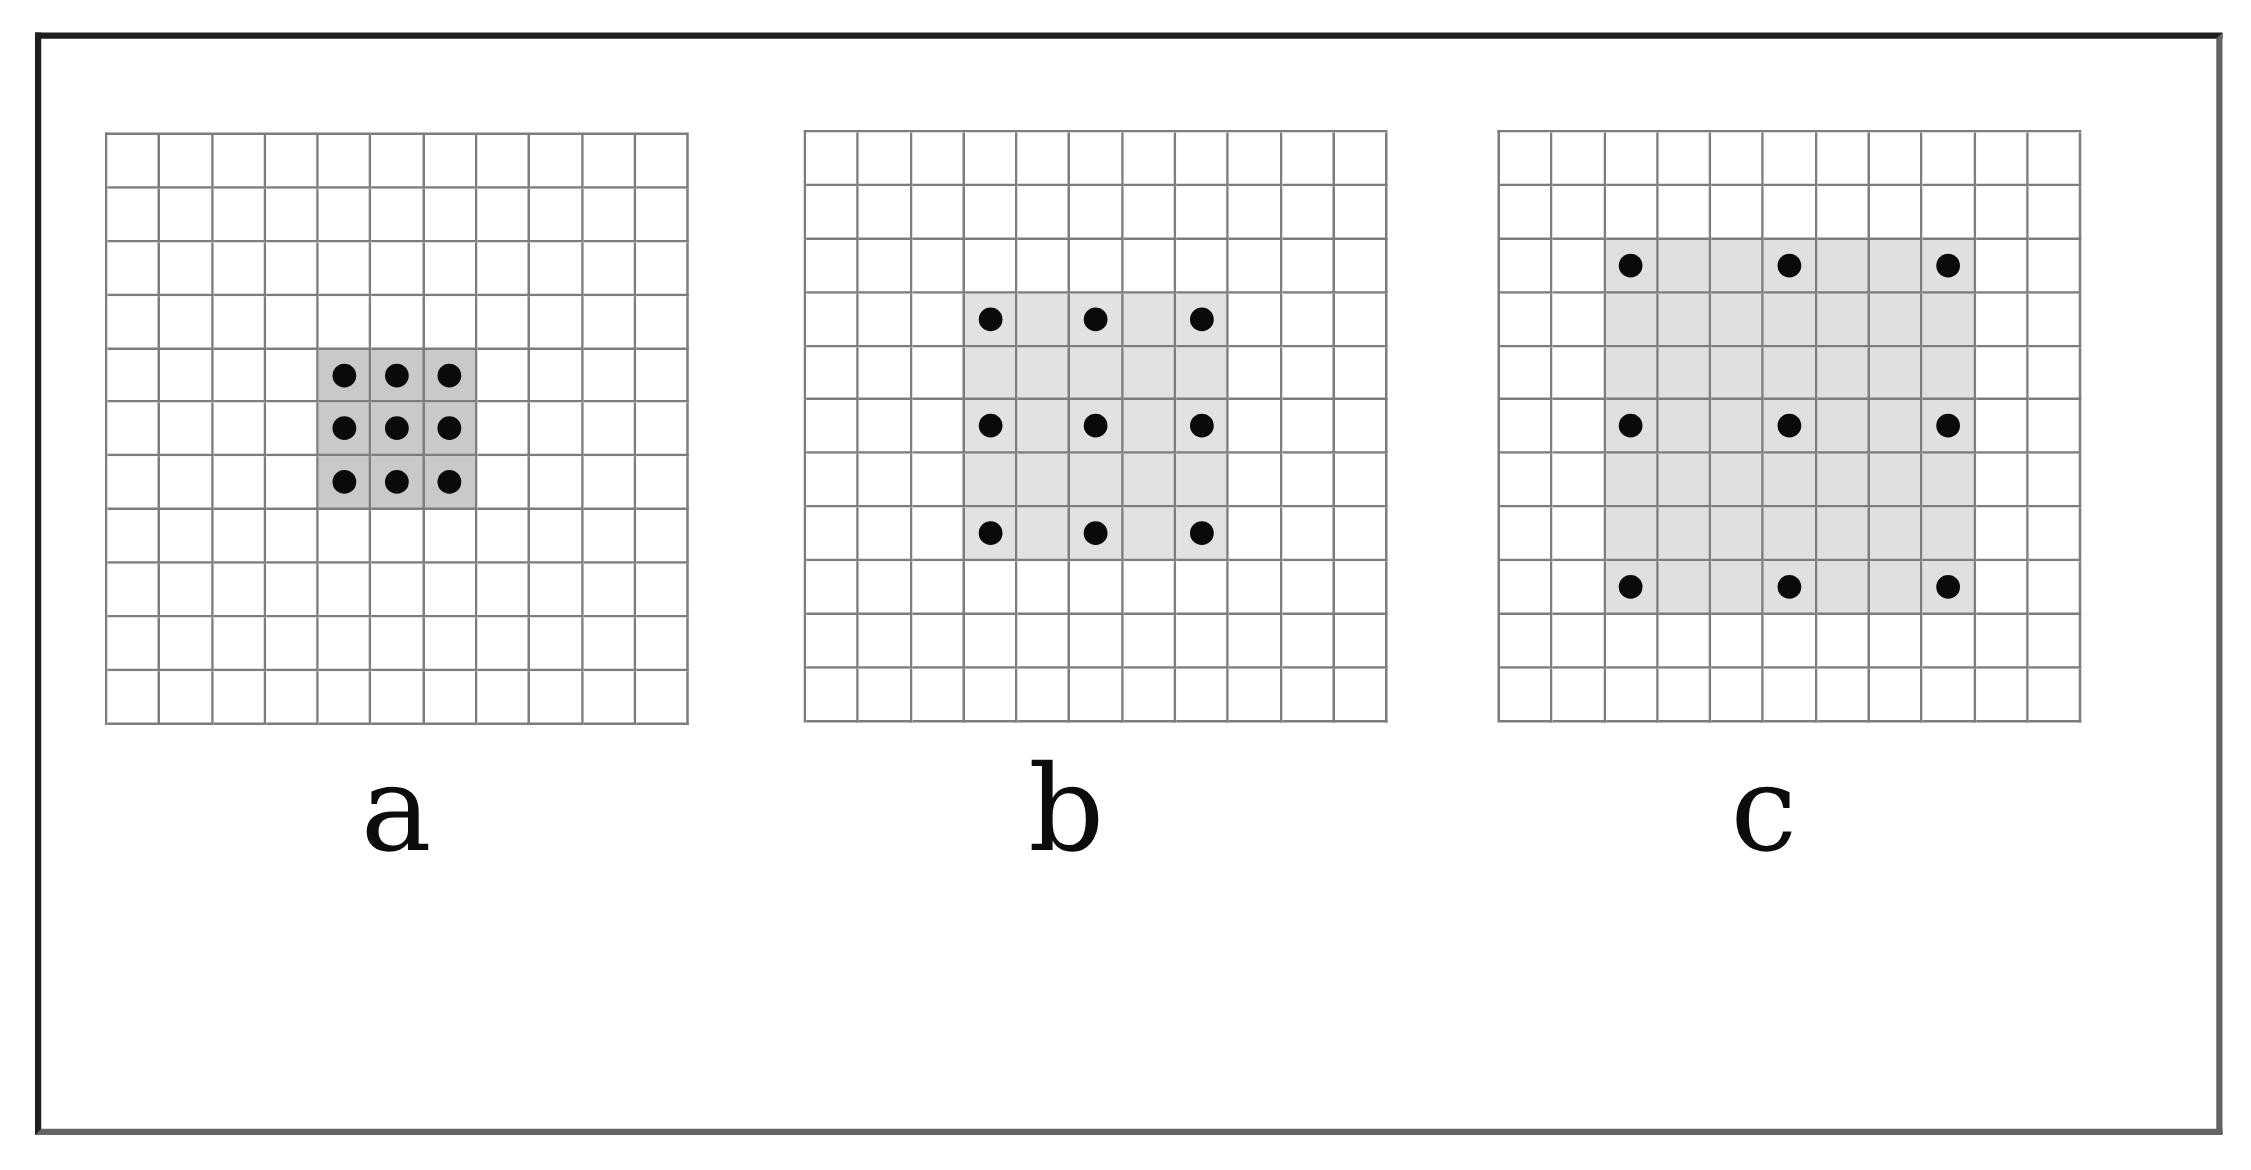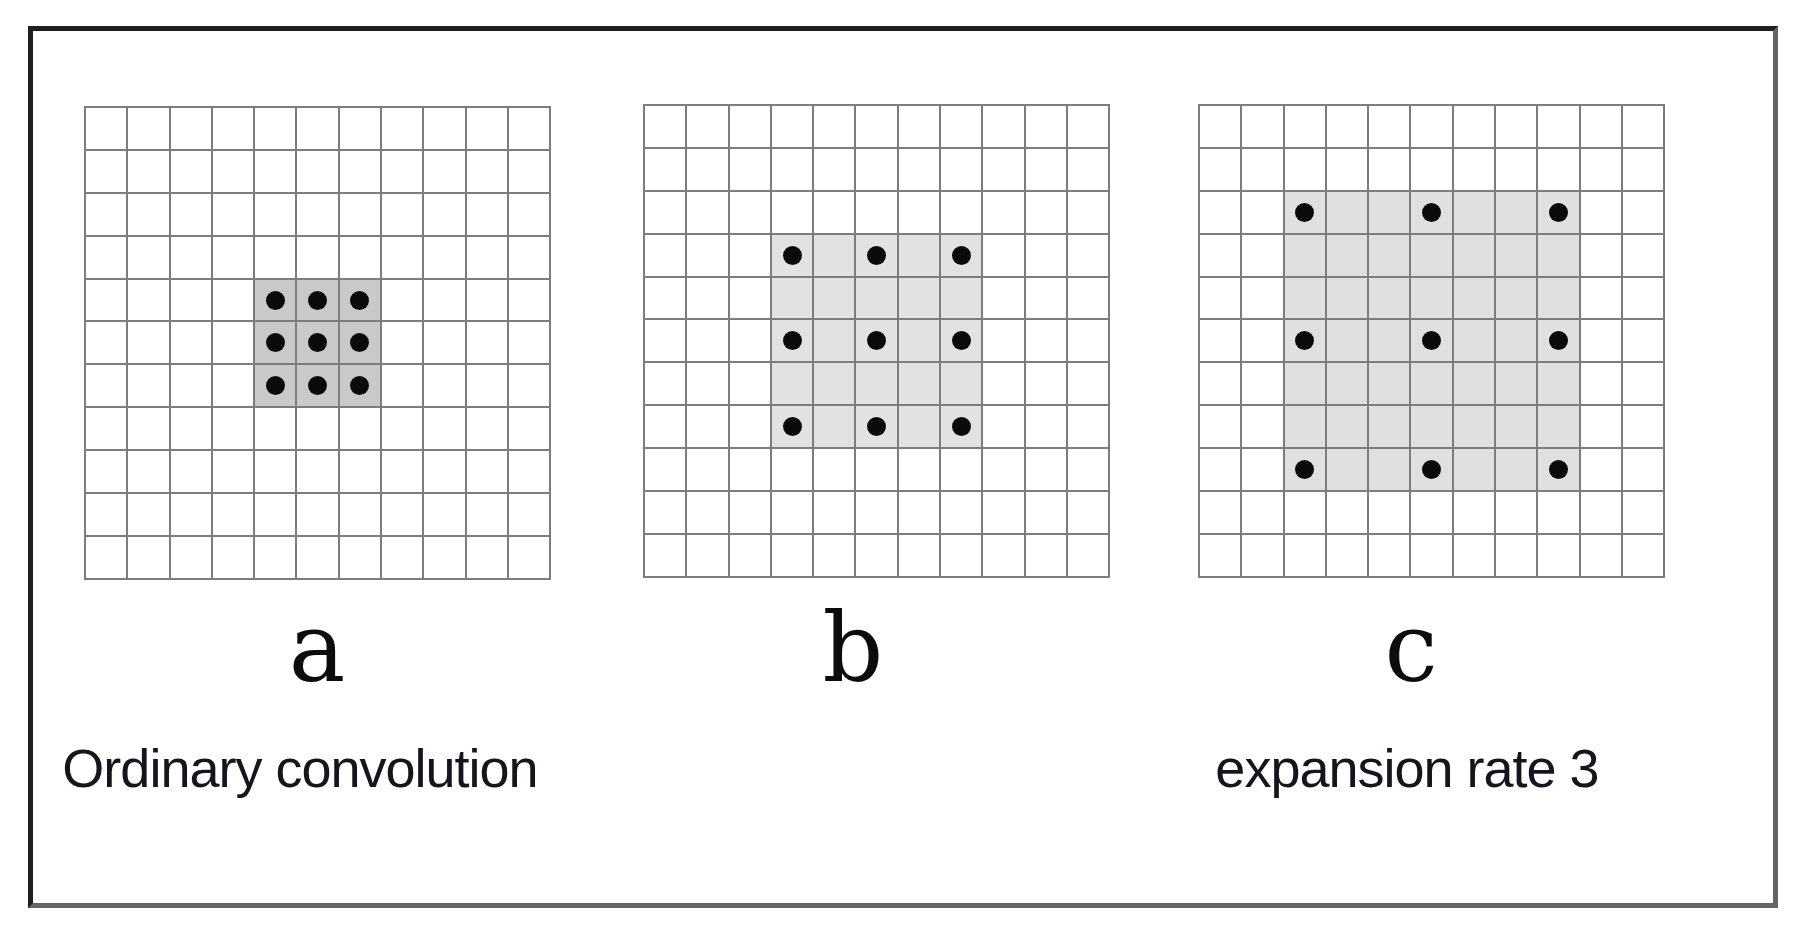--- a/index.html
+++ b/index.html
@@ -500,18 +500,16 @@
       <div class="cell"></div>
       <div class="cell"></div>
     </div>
 
   <div class="panel-label" style="left: 284px; top: 570px; color: rgb(12, 12, 12);">a</div>
 
   <div class="panel-label" style="left: 820px; top: 570px; color: rgb(12, 12, 12);">b</div>
 
   <div class="panel-label" style="left: 1378px; top: 570px; color: rgb(12, 12, 12);">c</div>
 
-  <div class="panel-caption" style="left: 267px; top: 708px; color: rgb(21, 21, 29);">Ordinary convolution</div>
-
-
-  <div class="panel-caption" style="left: 1374px; top: 708px; color: rgb(21, 21, 29);">expansion rate 3</div>
+
+
 
 </div>
 
 </body></html>

